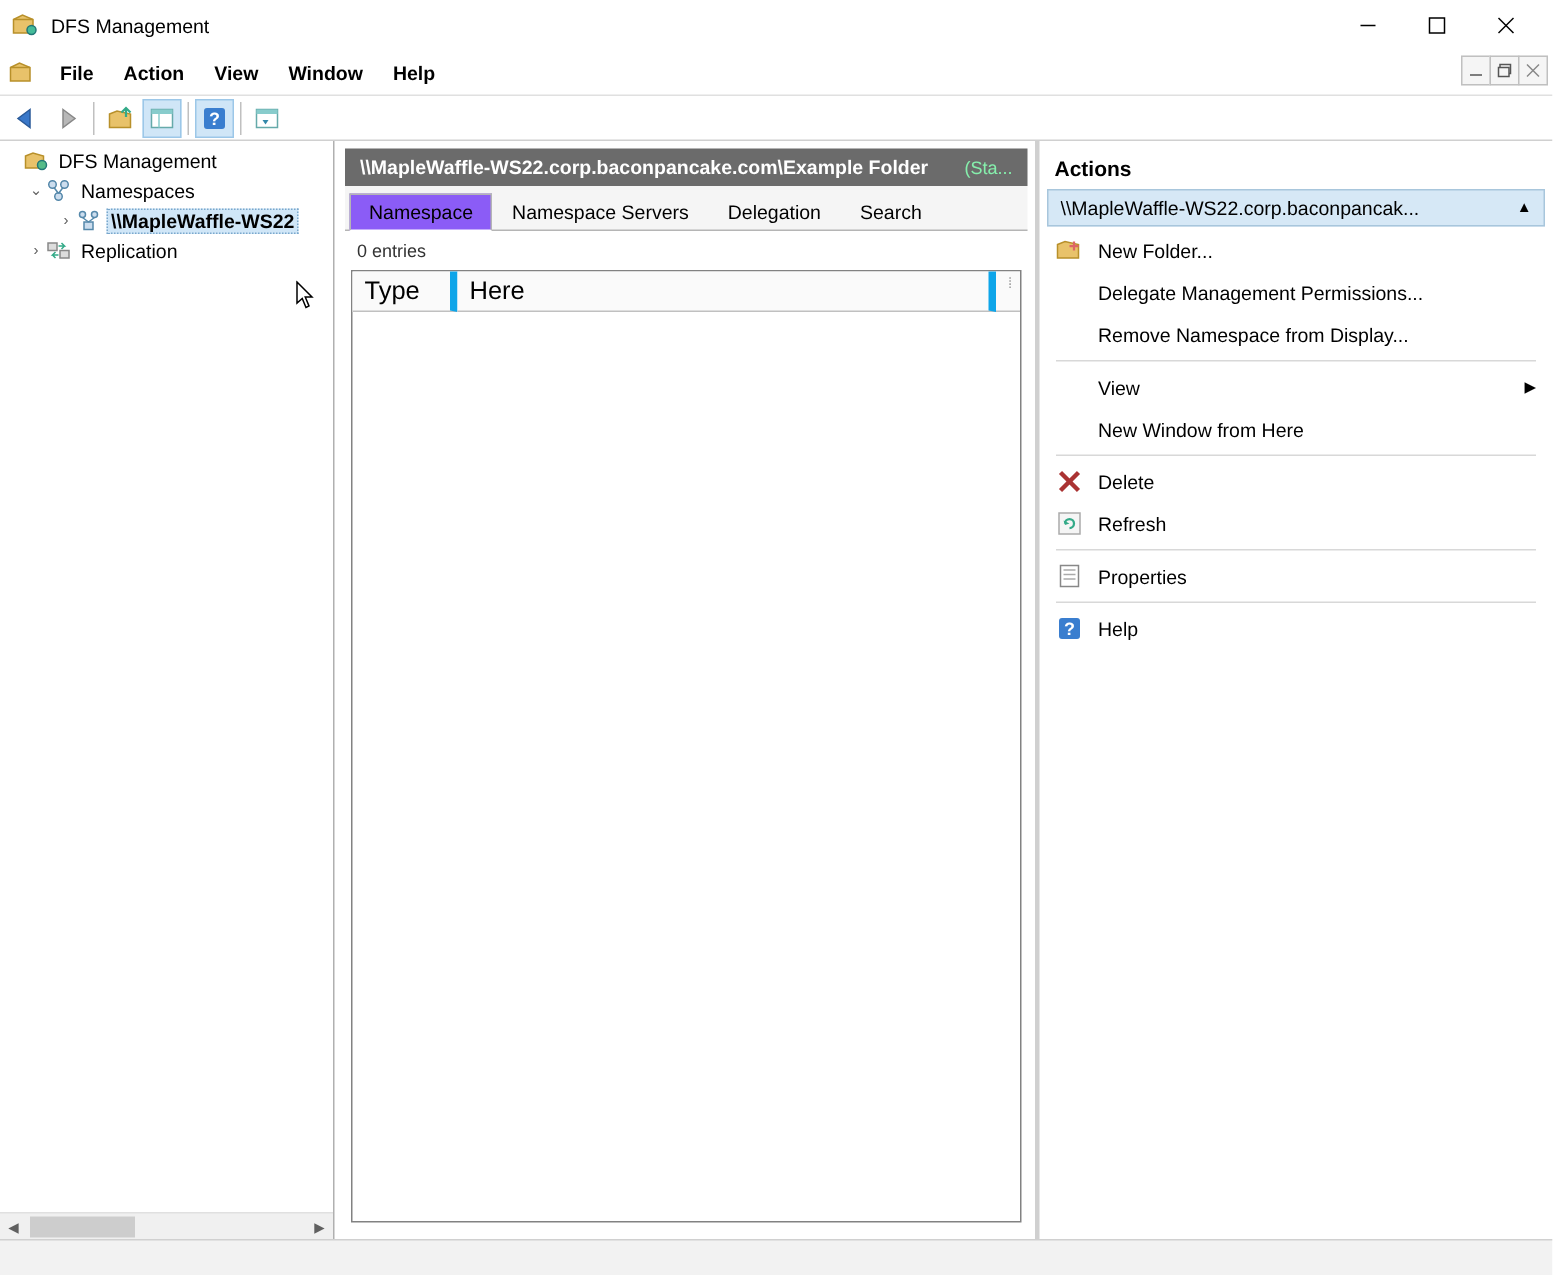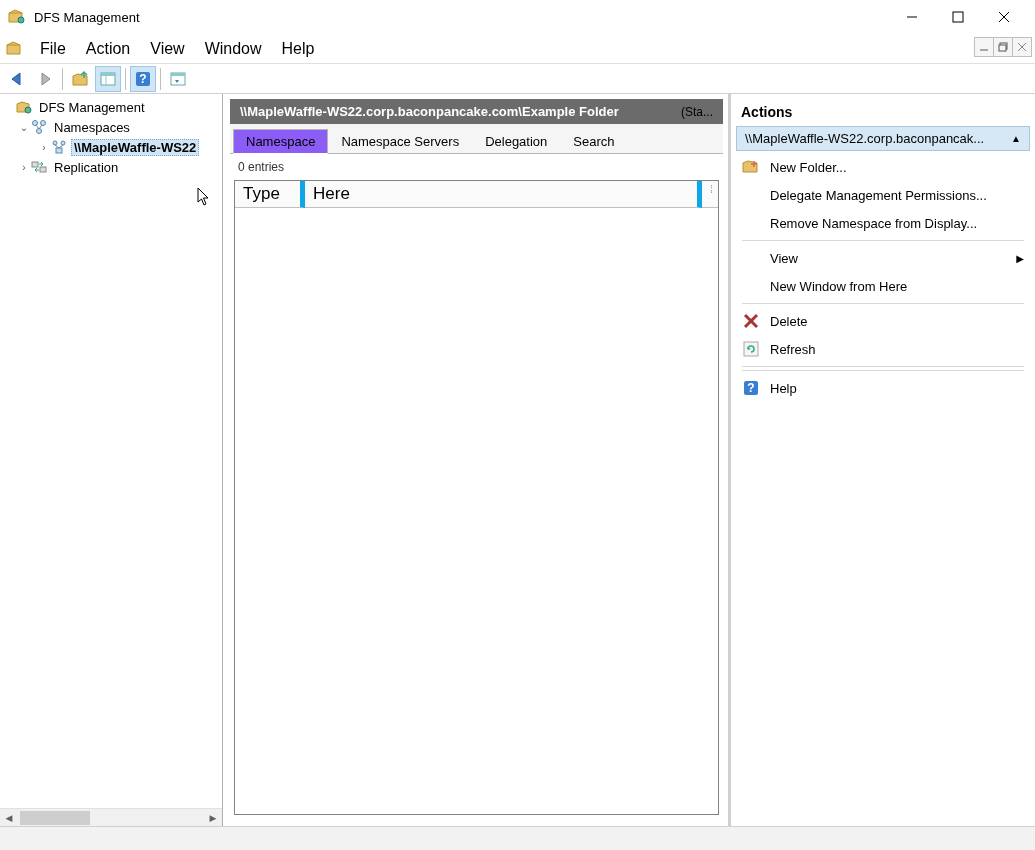--- a/index.html
+++ b/index.html
@@ -8,21 +8,21 @@
 
 .titlebar { height: 34px; display: flex; align-items: center; padding: 0 8px; background: #fff; }
 .titlebar .app-icon { width: 18px; height: 18px; margin-right: 8px; }
 .titlebar .title { flex: 1; font-size: 13px; }
 .titlebar .winbtn { width: 46px; height: 30px; display: flex; align-items: center; justify-content: center; }
 .titlebar .winbtn svg { width: 12px; height: 12px; }
 
 
 .menubar { height: 30px; display: flex; align-items: center; padding: 0 4px; border-bottom: 1px solid #e0e0e0; position: relative; }
 .menubar .menu-icon { width: 18px; height: 18px; margin: 0 6px 0 2px; }
-.menubar .menu-item { padding: 4px 10px; font-size: 16px; cursor: default; }
+.menubar .menu-item { padding: 4px 10px; font-size: 13px; cursor: default; font-weight: bold; }
 .menubar .mdi-controls { position: absolute; right: 3px; top: 3px; display: flex; gap: 0; }
 .menubar .mdi-btn { width: 20px; height: 20px; border: 1px solid #c0c0c0; background: #f5f5f5; display: flex; align-items: center; justify-content: center; margin-left: -1px; }
 .menubar .mdi-btn svg { width: 10px; height: 10px; }
 
 
 .toolbar { height: 30px; display: flex; align-items: center; padding: 2px 4px; gap: 2px; border-bottom: 1px solid #d0d0d0; }
 .toolbar .tbtn { width: 26px; height: 26px; display: flex; align-items: center; justify-content: center; border: 1px solid transparent; }
 .toolbar .tbtn.selected { background: #d0e6f7; border: 1px solid #9cc7e8; }
 .toolbar .sep { width: 1px; height: 22px; background: #c0c0c0; margin: 0 2px; }
 
@@ -42,36 +42,36 @@
 .tree-row.l2 { padding-left: 35px; }
 .tree-scroll { height: 18px; display: flex; align-items: center; background: #f0f0f0; border-top: 1px solid #e0e0e0; }
 .tree-scroll .sc-btn { width: 18px; height: 18px; display: flex; align-items: center; justify-content: center; color: #606060; font-size: 9px; }
 .tree-scroll .sc-thumb { width: 70px; height: 14px; background: #cdcdcd; margin-left: 2px; }
 .tree-scroll .sc-track { flex: 1; }
 
 
 .center-pane { flex: 1; display: flex; flex-direction: column; padding: 5px 5px 5px 7px; }
 .center-header { background: #6b6b6b; color: #fff; padding: 5px 10px; display: flex; align-items: center; font-size: 13px; }
 .center-header .hdr-title { font-weight: 600; flex: 1; overflow: hidden; white-space: nowrap; }
-.center-header .hdr-extra { color: #000000; margin-left: 0; font-size: 12px; }
+.center-header .hdr-extra { color: #86efac; margin-left: 0; font-size: 12px; }
 
 .tabs { display: flex; align-items: flex-end; border-bottom: 1px solid #b5b5b5; background: #f5f5f5; height: 30px; padding-left: 3px; padding-top: 5px;}
 .tab { padding: 4px 12px; font-size: 13px; border: 1px solid transparent; border-bottom: none; cursor: default; position: relative; }
 .tab.active { background: #8b5cf6; border: 1px solid #b5b5b5; border-bottom: 1px solid #fff; margin-bottom: -1px; }
 
 .entries-label { padding: 6px 8px 6px 8px; font-size: 12px; color: #333; }
 .grid-wrap { flex: 1; margin: 0 4px 6px 4px; border: 1px solid #828282; background: #fff; }
 .grid-head { display: flex; }
 .grid-head .gcol { border-right: 5px solid #0ea5e9; border-bottom: 1px solid #c0c0c0; padding: 3px 8px; font-size: 17px; text-align: left; background: #fafafa; }
 .grid-head .gcol.type { width: 70px; }
 .grid-head .gcol.name { flex: 1; }
 .grid-head .gcol.end { width: 16px; border-right: none; text-align: center; color: #999; font-size: 10px; }
 
 
-.actions-pane { width: 307px; border-left: 3px solid #d0d0d0; display: flex; flex-direction: column; padding-top: 4px; }
+.actions-pane { width: 345px; border-left: 3px solid #d0d0d0; display: flex; flex-direction: column; padding-top: 4px; }
 .actions-title { padding: 6px 10px; font-size: 14px; font-weight: 600; }
 .actions-context { background: #d6e8f6; border: 1px solid #a8c6dc; margin: 0 5px; padding: 4px 8px; display: flex; align-items: center; font-size: 13px; justify-content: flex-end; }
 .actions-context .ctx-text { flex: 1; white-space: nowrap; overflow: hidden; text-overflow: ellipsis; }
 .actions-context .ctx-arrow { font-size: 10px; margin-left: 6px; }
 
 .action-list { padding: 2px 5px; }
 .action-item { display: flex; align-items: center; padding: 5px 6px; font-size: 13px; cursor: default; }
 .action-item .aicon { width: 18px; height: 18px; margin-right: 10px; flex-shrink: 0; }
 .action-item .alabel { flex: 1; }
 .action-item .asub { font-size: 10px; color: #000; }
@@ -319,20 +319,31 @@
         <span class="aicon">
             <svg viewBox="0 0 18 18">
               <rect x="2" y="2" width="14" height="14" fill="#f5f5f5" stroke="#aaa"></rect>
               <path d="M6 9 A3 3 0 1 1 9 12" fill="none" stroke="#3a8" stroke-width="1.5"></path>
               <path d="M5 7 L6 10 L9 9" fill="#3a8"></path>
             </svg>
           </span>
         <span class="alabel">Refresh</span>
       </div>
       <div class="action-sep"></div>
+      <div class="action-item">
+        <span class="aicon">
+            <svg viewBox="0 0 18 18">
+              <rect x="3" y="2" width="12" height="14" fill="#fff" stroke="#888"></rect>
+              <line x1="5" y1="5" x2="13" y2="5" stroke="#aaa"></line>
+              <line x1="5" y1="8" x2="13" y2="8" stroke="#aaa"></line>
+              <line x1="5" y1="11" x2="13" y2="11" stroke="#aaa"></line>
+            </svg>
+          </span>
+        <span class="alabel">Properties</span>
+      </div>
       <div class="action-sep"></div>
       <div class="action-item">
         <span class="aicon">
             <svg viewBox="0 0 18 18">
               <rect x="2" y="2" width="14" height="14" fill="#3a7ecf" rx="2"></rect>
               <text x="9" y="13" text-anchor="middle" fill="#fff" font-size="12" font-weight="bold">?</text>
             </svg>
           </span>
         <span class="alabel">Help</span>
       </div>

